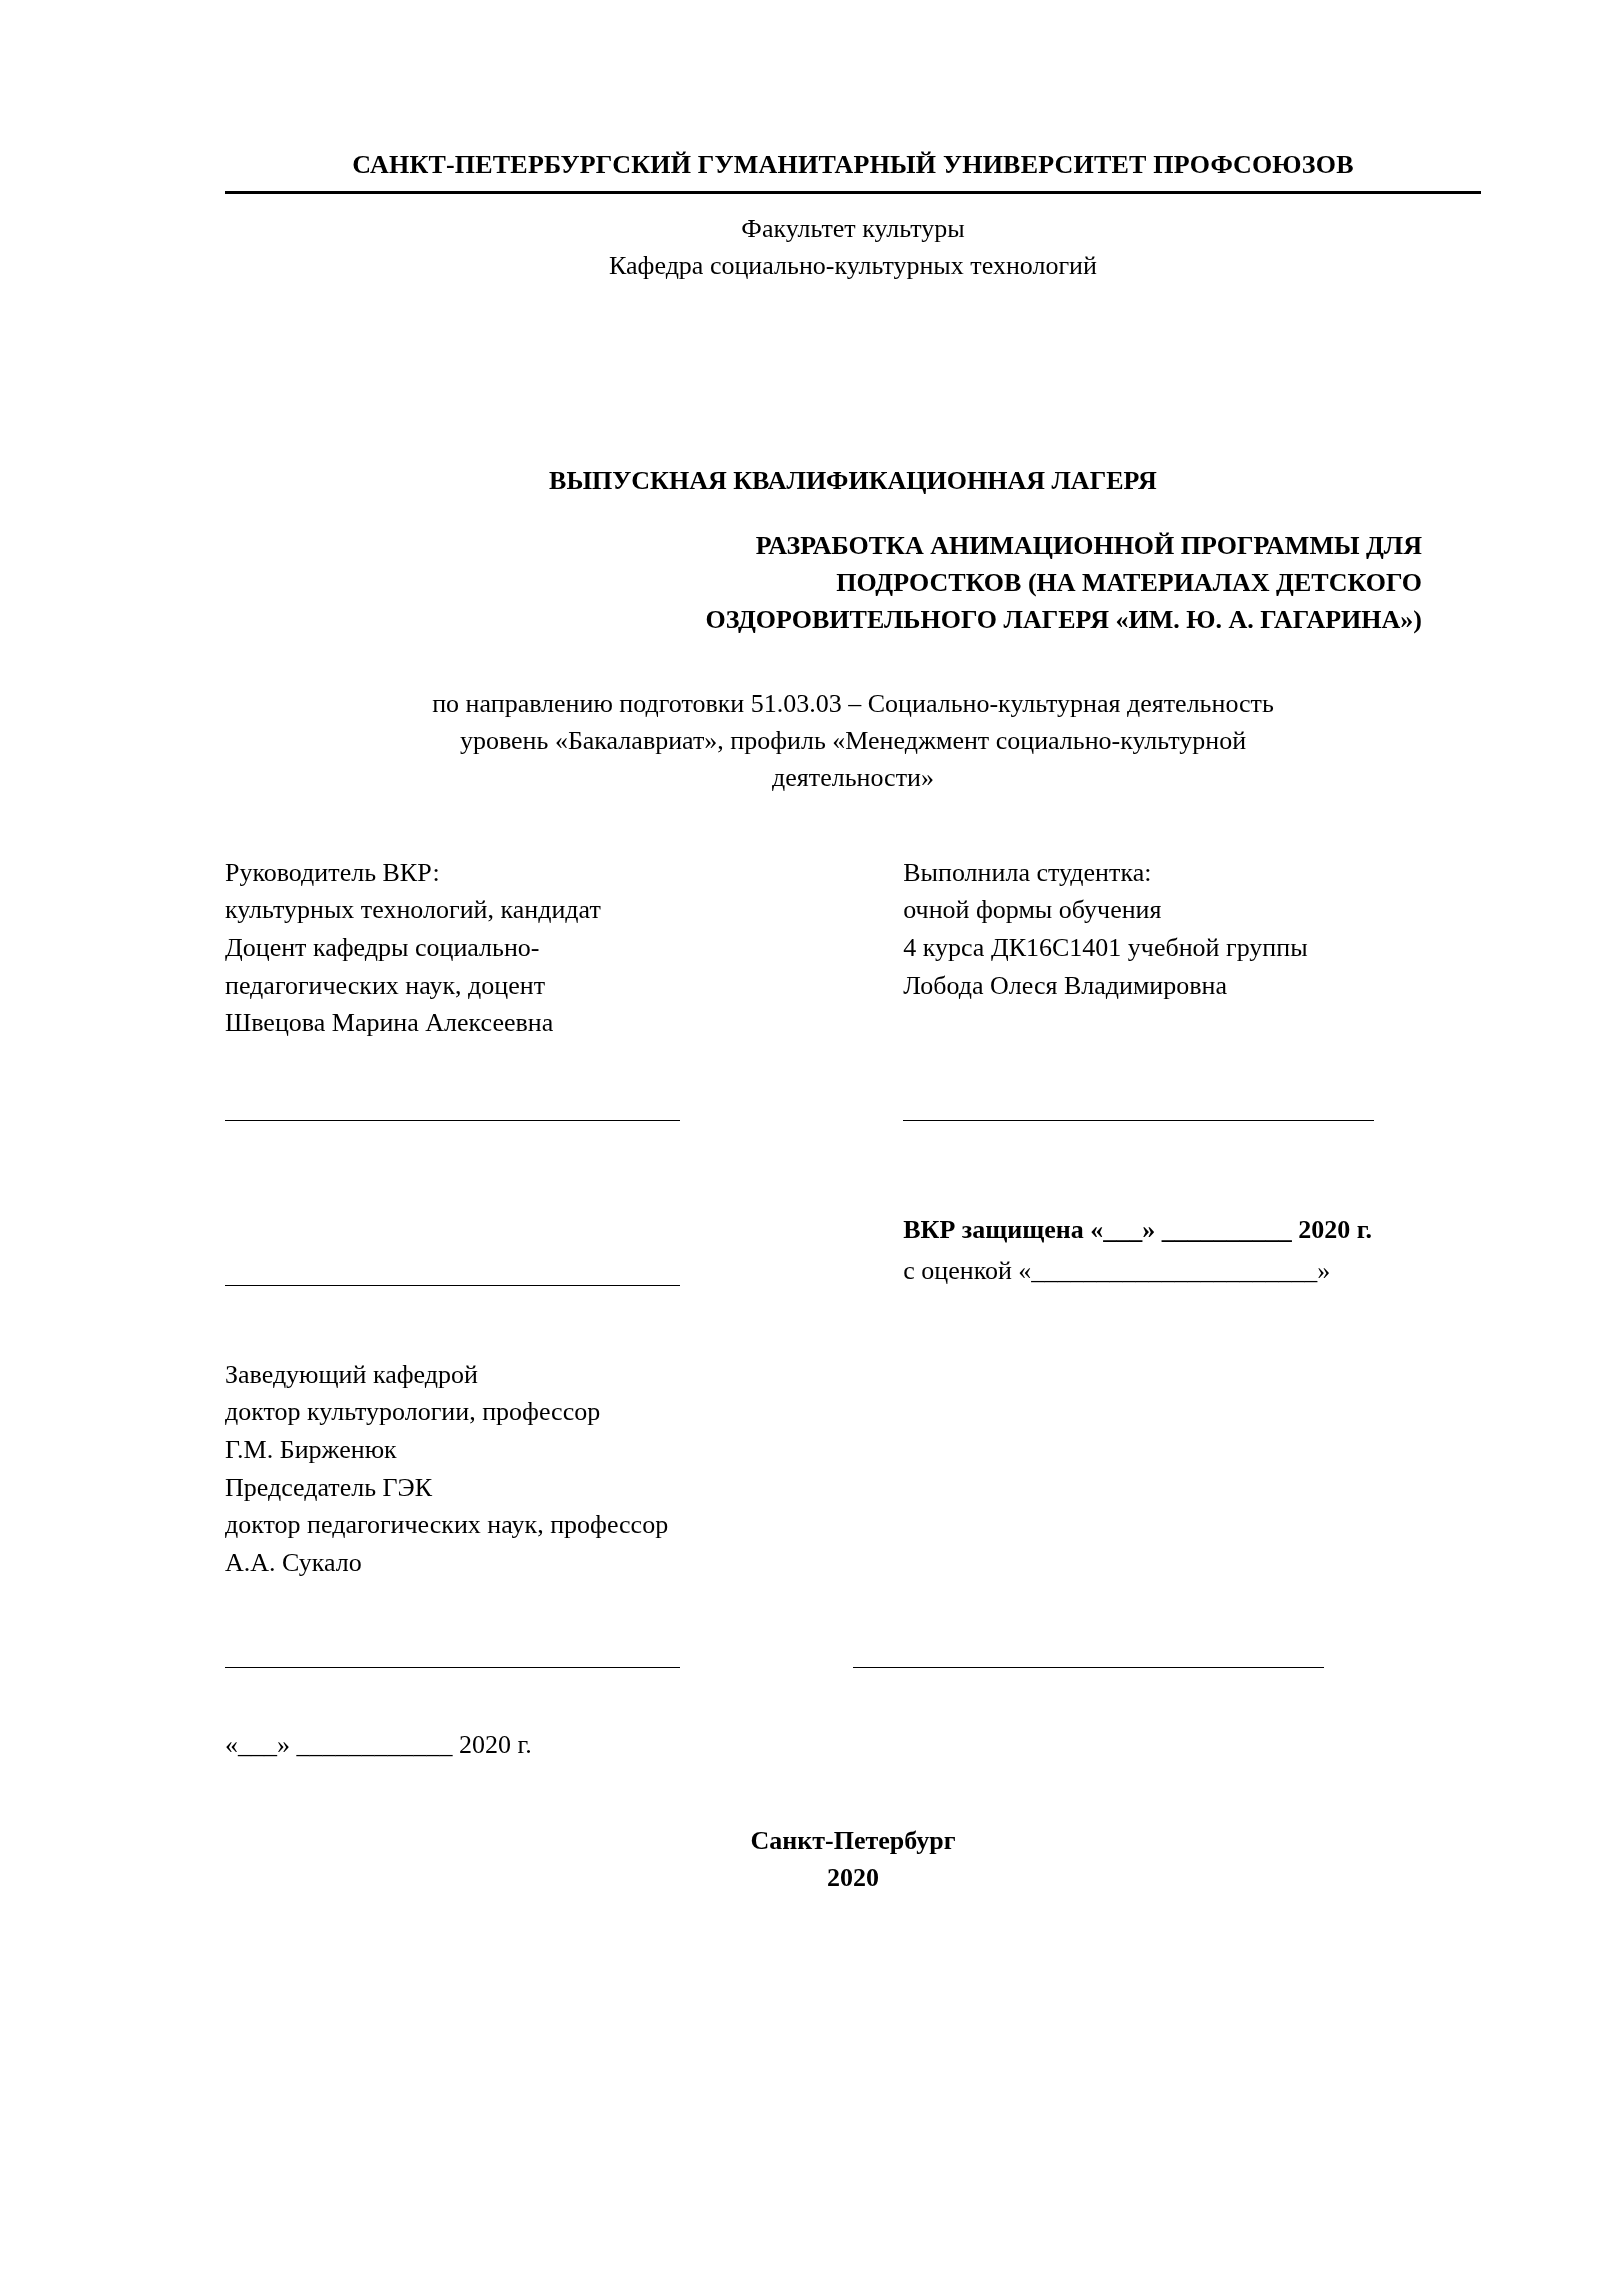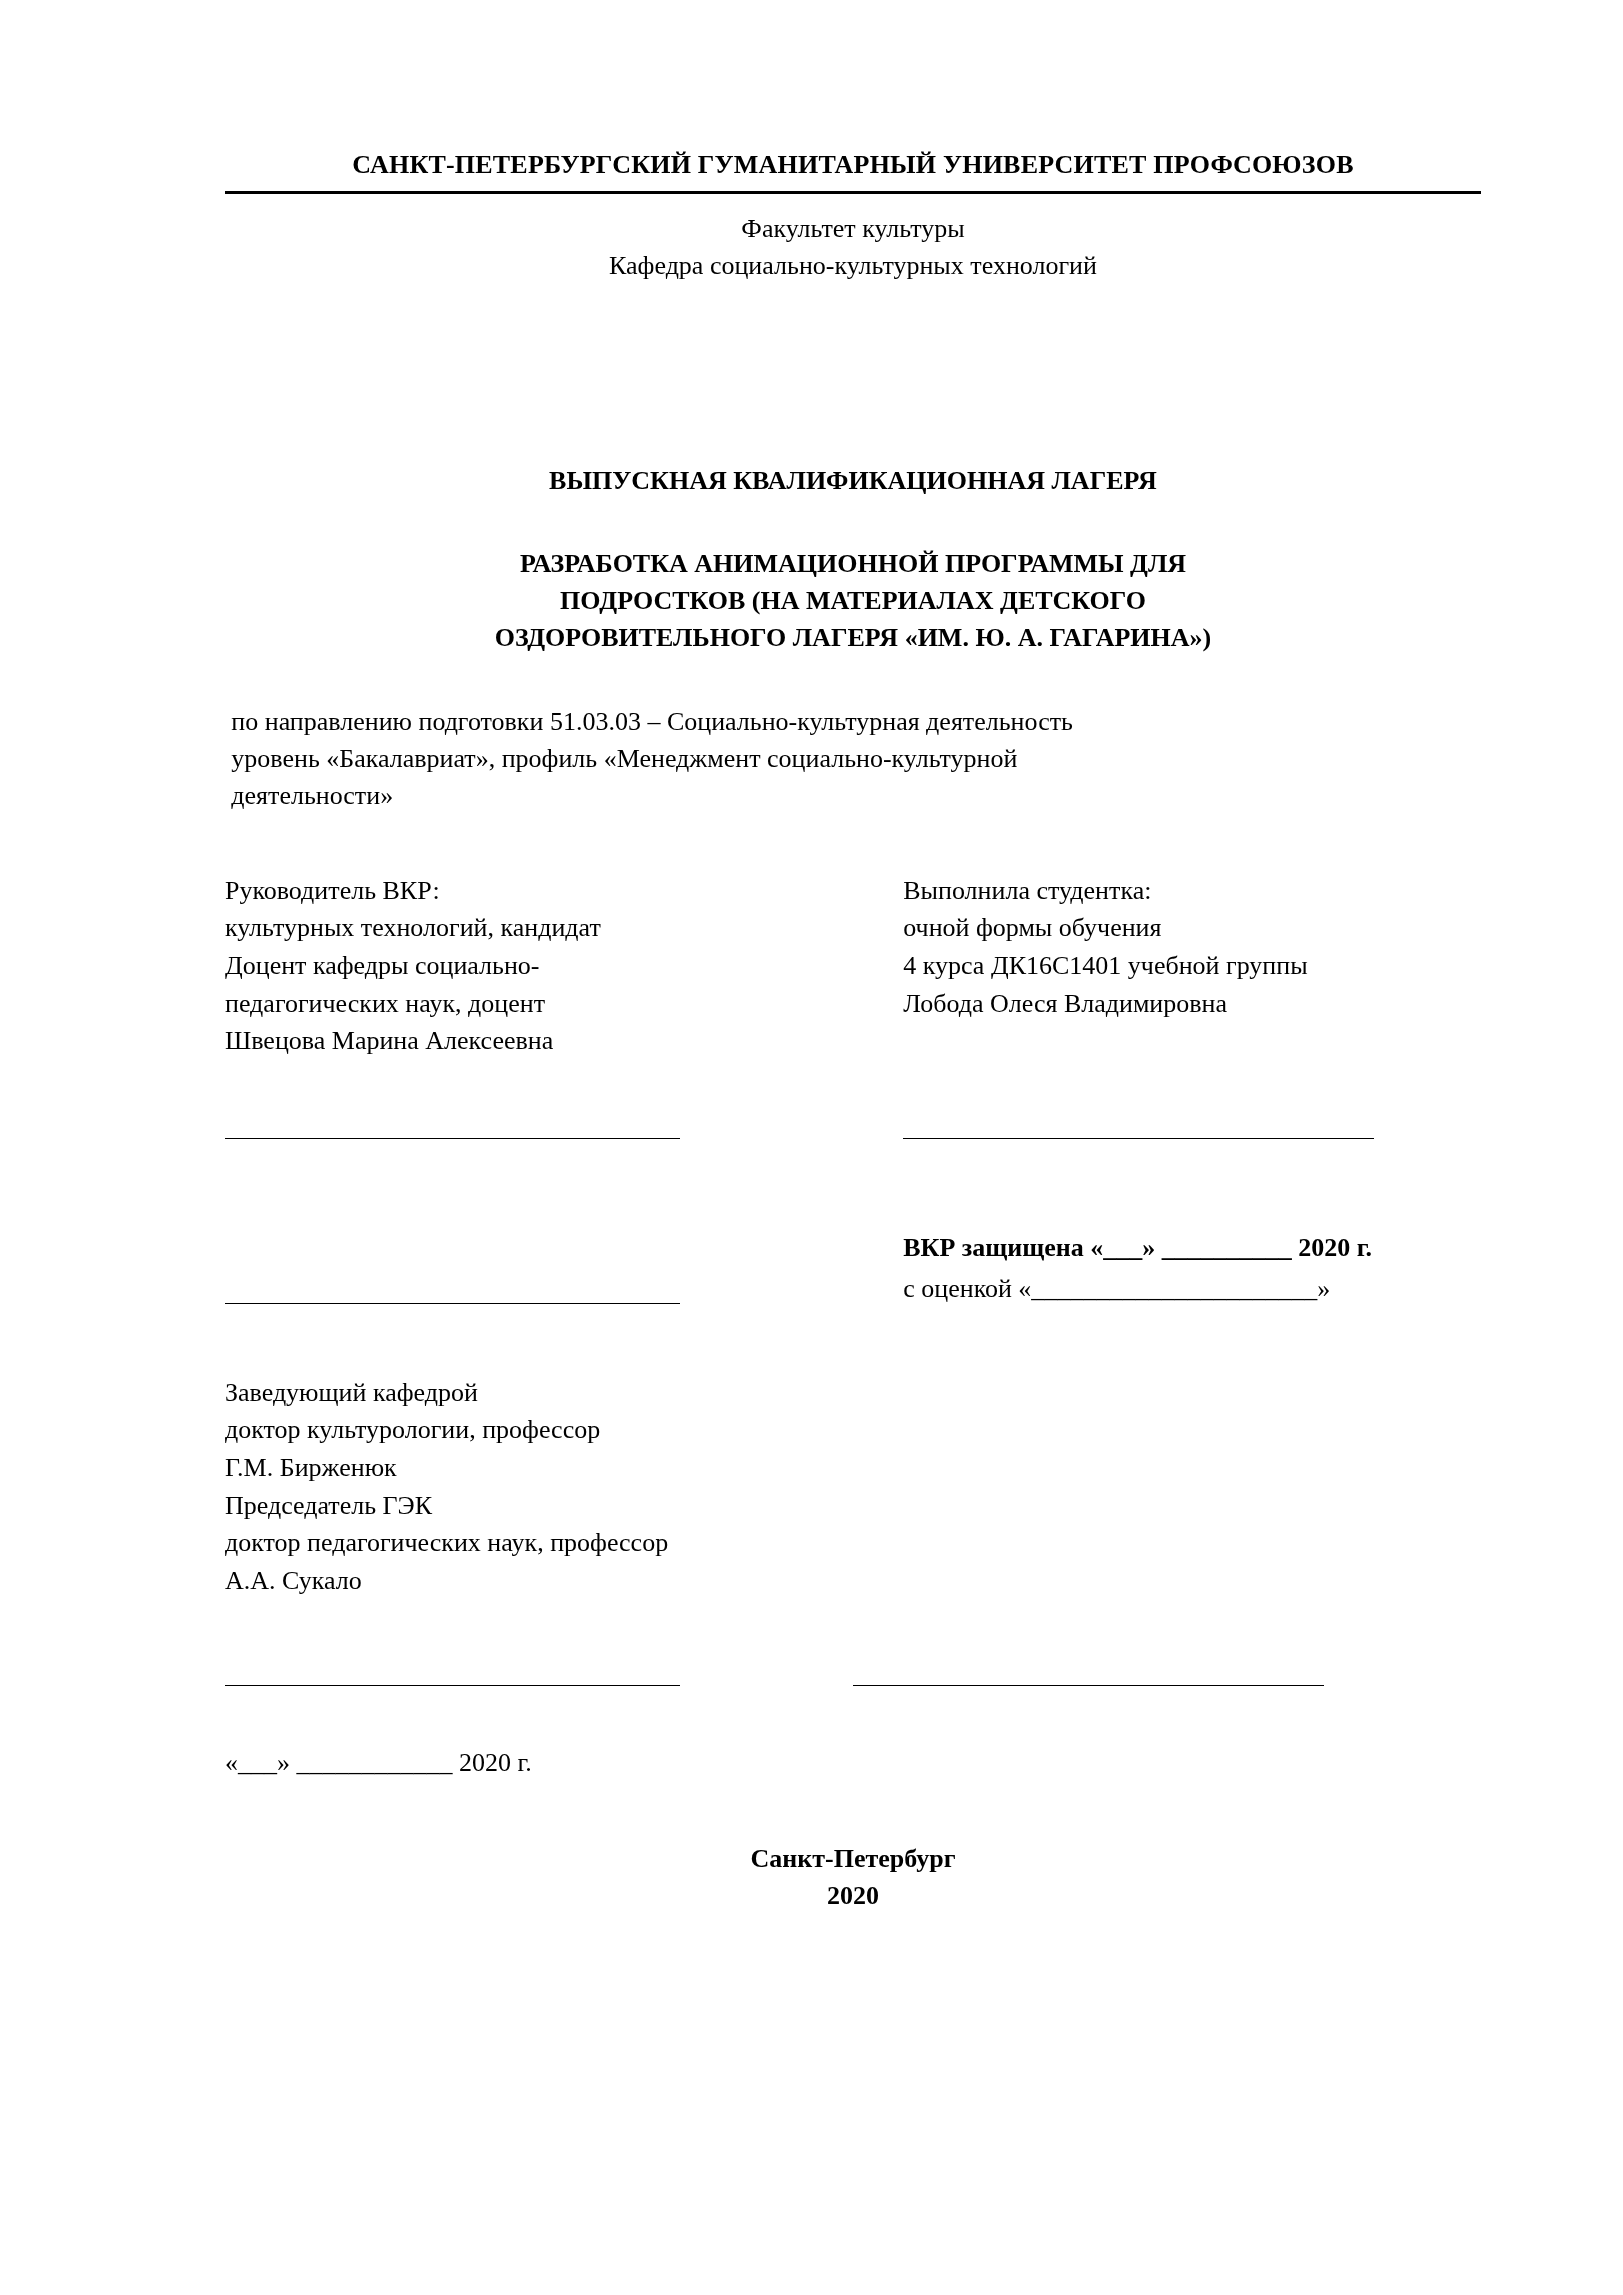--- a/index.html
+++ b/index.html
@@ -53,30 +53,30 @@
   .faculty-line-2 { display: block; }
 
   
   .work-type {
     margin-top: 181px;
     text-align: center;
     font-weight: bold;
     font-size: 26px;
   }
   .work-title {
-    margin-top: 50px;
-    text-align: center;
+    margin-top: 32px;
+    text-align: right;
     font-weight: bold;
     font-size: 26px;
     line-height: 1.42;
     padding: 0 59px;
   }
   .direction {
     margin-top: 47px;
-    text-align: left;
+    text-align: center;
     font-size: 26px;
     line-height: 1.42;
     padding: 0 6.3px;
   }
 
   
   .cols {
     margin-top: 57px;
     display: flex;
     width: 100%;

